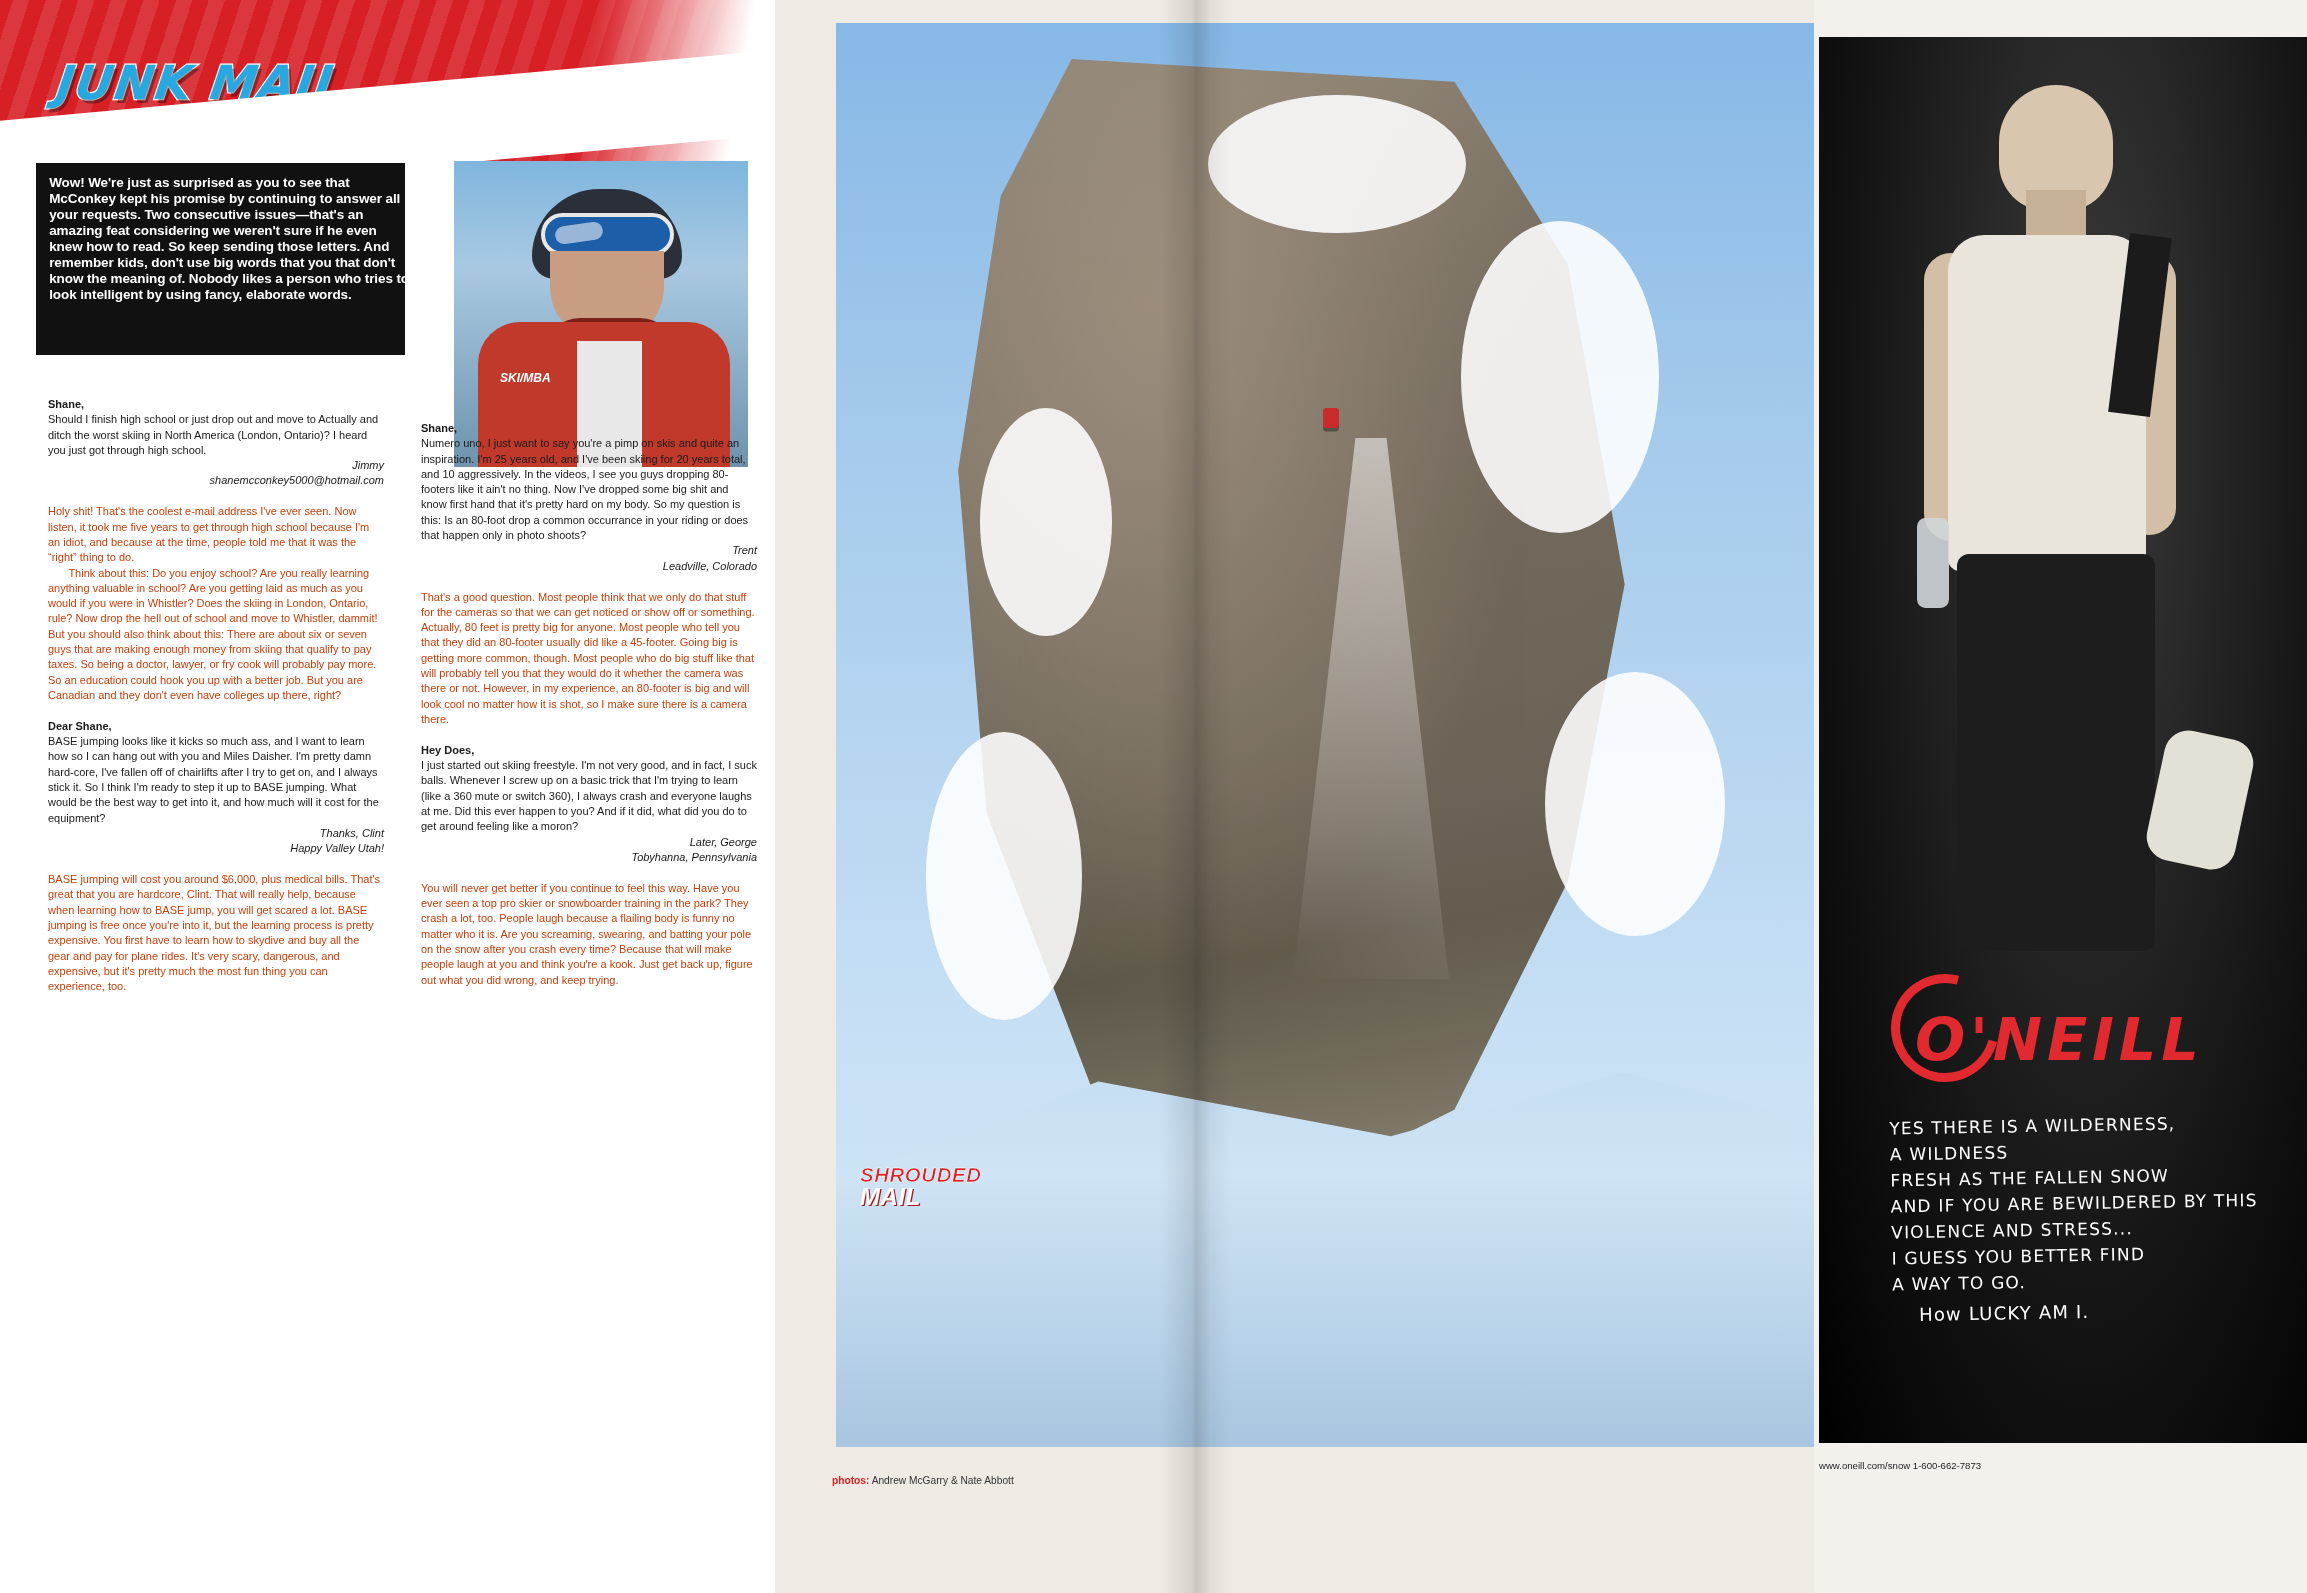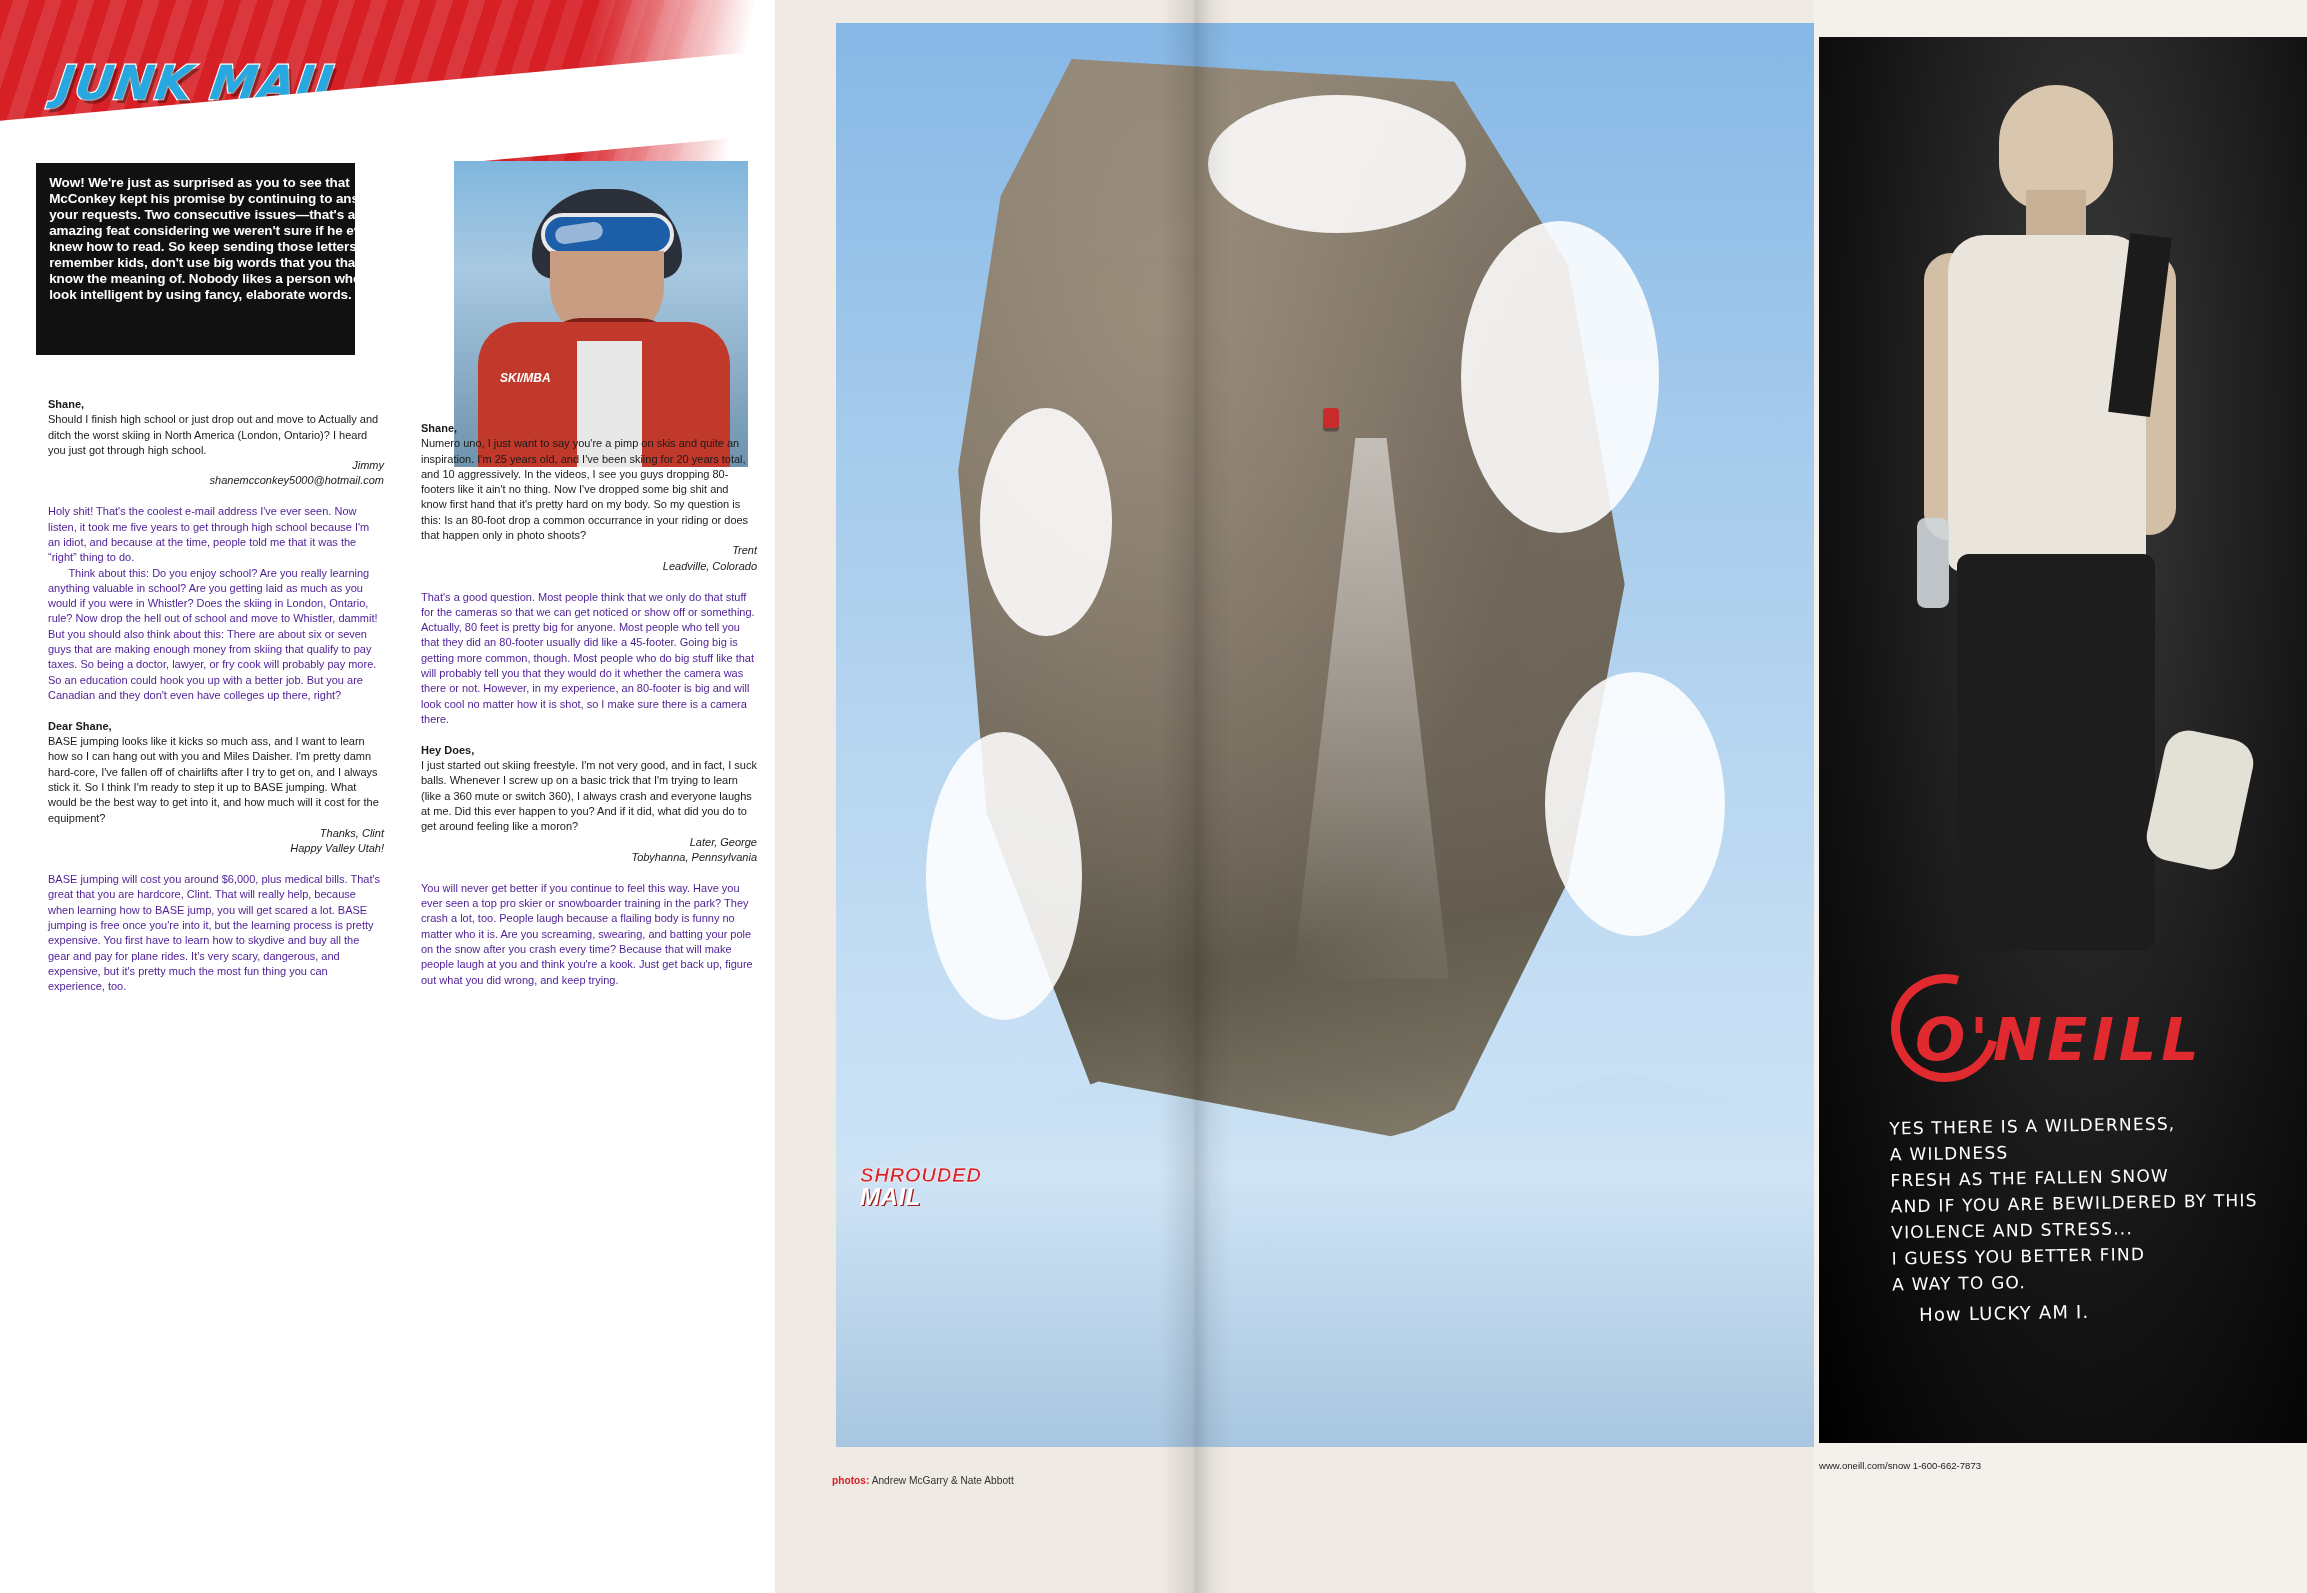--- a/index.html
+++ b/index.html
@@ -46,21 +46,21 @@
     font-style:italic;font-weight:bold;
     font-size:47px;letter-spacing:1.2px;
     color:#27a8e0;
     -webkit-text-stroke:2.4px #ffffff;
     paint-order:stroke fill;
     text-shadow:3.6px 3.6px 0 rgba(0,0,0,.35);
     transform:skewX(-8deg);
     white-space:nowrap;
   }
   .intro-box{
-    position:absolute;left:36px;top:163px;width:319px;height:192px;
+    position:absolute;left:36px;top:163px;width:369px;height:192px;
     background:#111111;
   }
   .intro-text{
     position:absolute;left:13.2px;top:12px;width:360px;
     color:#ffffff;
     font-size:13.5px;line-height:16px;
     font-weight:bold;
     letter-spacing:-0.1px;
   }
   .intro-photo{
@@ -112,21 +112,21 @@
     position:absolute;
     font-size:11px;line-height:15.3px;
     color:#1a1a1a;
   }
   .col-1{left:48px;top:397px;width:336px;}
   .col-2{left:421px;top:421px;width:336px;}
   .col p{margin:0 0 0 0;}
   .blk{margin-bottom:15.6px;}
   .salut{font-weight:bold;margin-bottom:1.2px;}
   .sig{text-align:right;font-style:italic;}
-  .answer{color:#4c1d95;}
+  .answer{color:#c2410c;}
   .indent{text-indent:20.4px;}
   .photos-credit{
     position:absolute;left:832px;top:1475px;
     font-size:10.2px;color:#333;
   }
   .photos-credit b{color:#d71f26;}
   
   .center-photo{
     position:absolute;left:836px;top:23px;width:1033px;height:1424px;
     background:linear-gradient(185deg,#7fb5e3 0%,#9cc7ea 20%,#bcdaf1 55%,#cfe5f6 100%);

